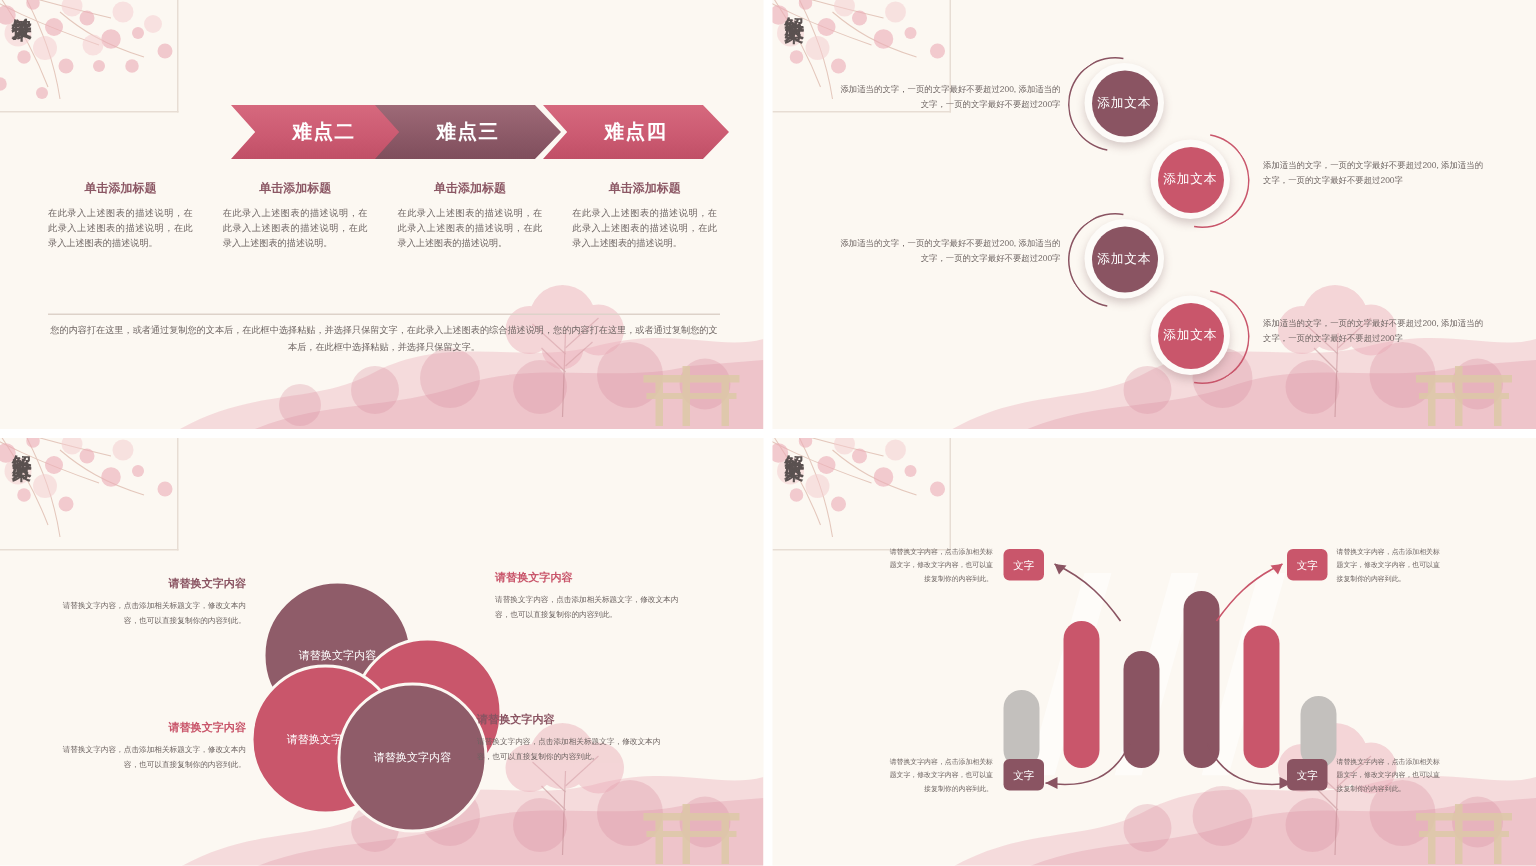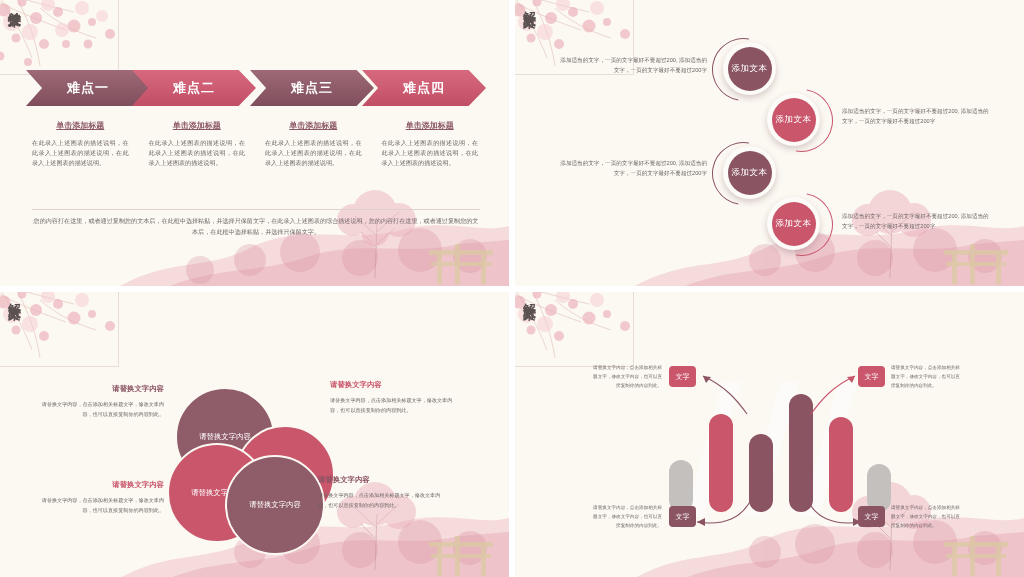--- a/index.html
+++ b/index.html
@@ -34,21 +34,21 @@
   .chev{position:absolute;top:0;height:36px;width:124px;
      display:flex;align-items:center;justify-content:center;
      color:#fff;font-size:13px;font-weight:700;letter-spacing:1px;
      clip-path:polygon(0 0,86% 0,100% 50%,86% 100%,0 100%,13% 50%);
      filter:drop-shadow(1px 2px 2px rgba(120,90,90,.30));}
   .chev.dark{background:linear-gradient(180deg,#9e6a77 0%,#8d5a68 55%,#7f4e5c 100%);}
   .chev.light{background:linear-gradient(180deg,#d6697e 0%,#cc5b72 55%,#c04f66 100%);}
 
   .col-row{position:absolute;left:26px;top:120px;width:458px;z-index:5;
      display:grid;grid-template-columns:repeat(4,1fr);gap:0 8px;}
-  .col-h{font-size:8px;font-weight:700;color:#8c5865;text-align:center;margin-bottom:7px;text-decoration:underline;}
+  .col-h{font-size:8px;font-weight:700;color:#8c5865;text-align:center;margin-bottom:7px;}
   .col-b{font-size:6.1px;color:#6d6462;line-height:1.62;text-align:justify;padding:0 6px;}
 
   .s1-div{position:absolute;left:32px;top:209px;width:448px;height:1px;
      background:#ddd2c9;z-index:5;}
   .s1-foot{position:absolute;left:32px;top:216px;width:448px;z-index:5;
      font-size:6.1px;color:#6d6462;line-height:1.75;text-align:center;}
 
   
   .c-node{position:absolute;z-index:6;}
   .c-ring{position:relative;width:53px;height:53px;border-radius:50%;
@@ -179,22 +179,21 @@
       <g fill="#ddc9a8" opacity=".9">
         <rect x="258" y="88" width="5" height="30"></rect>
           <rect x="302" y="86" width="5" height="32"></rect>
         <rect x="250" y="84" width="64" height="5"></rect>
           <rect x="252" y="96" width="60" height="4"></rect>
         <rect x="276" y="78" width="5" height="40"></rect>
       </g>
     </svg>
 
     <div class="chev-row">
-      <div class="chev dark" style="left:0">难点一</div>
-      <div class="chev light" style="left:106px">难点二</div>
+      <div class="chev light" style="left:128px">难点二</div>
       <div class="chev light" style="left:336px">难点四</div>
       <div class="chev dark" style="left:224px">难点三</div>
     </div>
 
     <div class="col-row">
       <div>
         <div class="col-h">单击添加标题</div>
         <div class="col-b">在此录入上述图表的描述说明，在此录入上述图表的描述说明，在此录入上述图表的描述说明。</div>
       </div>
       <div>

